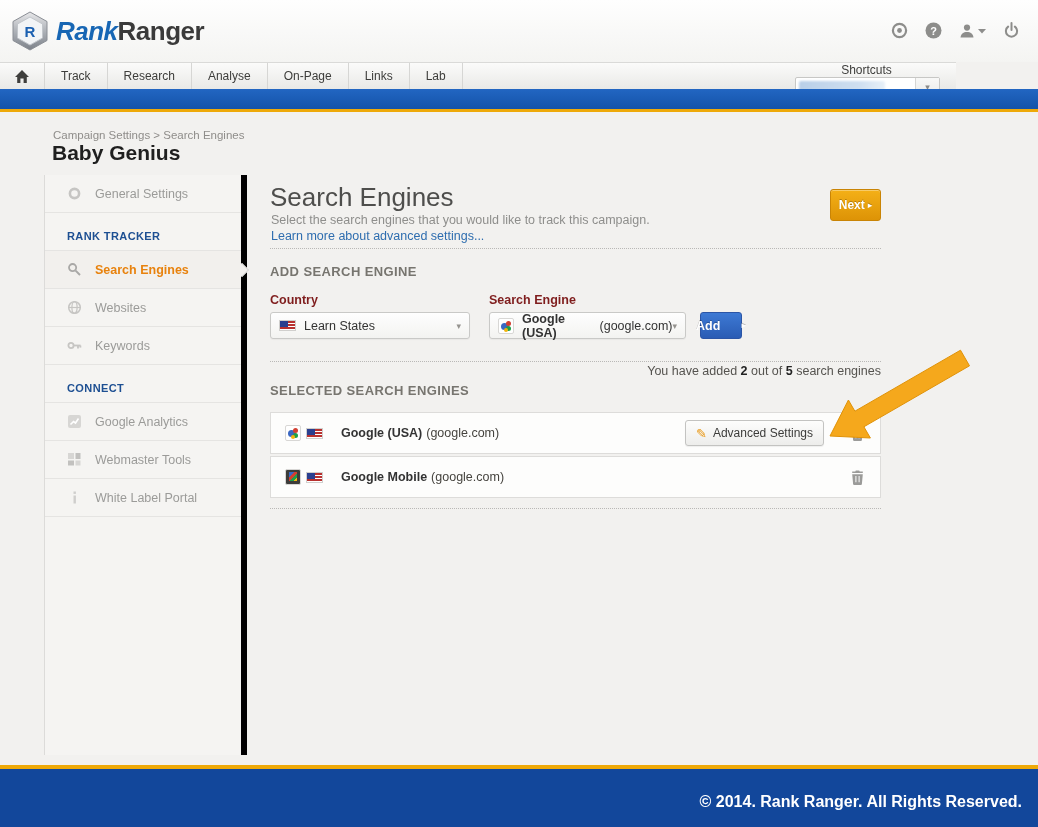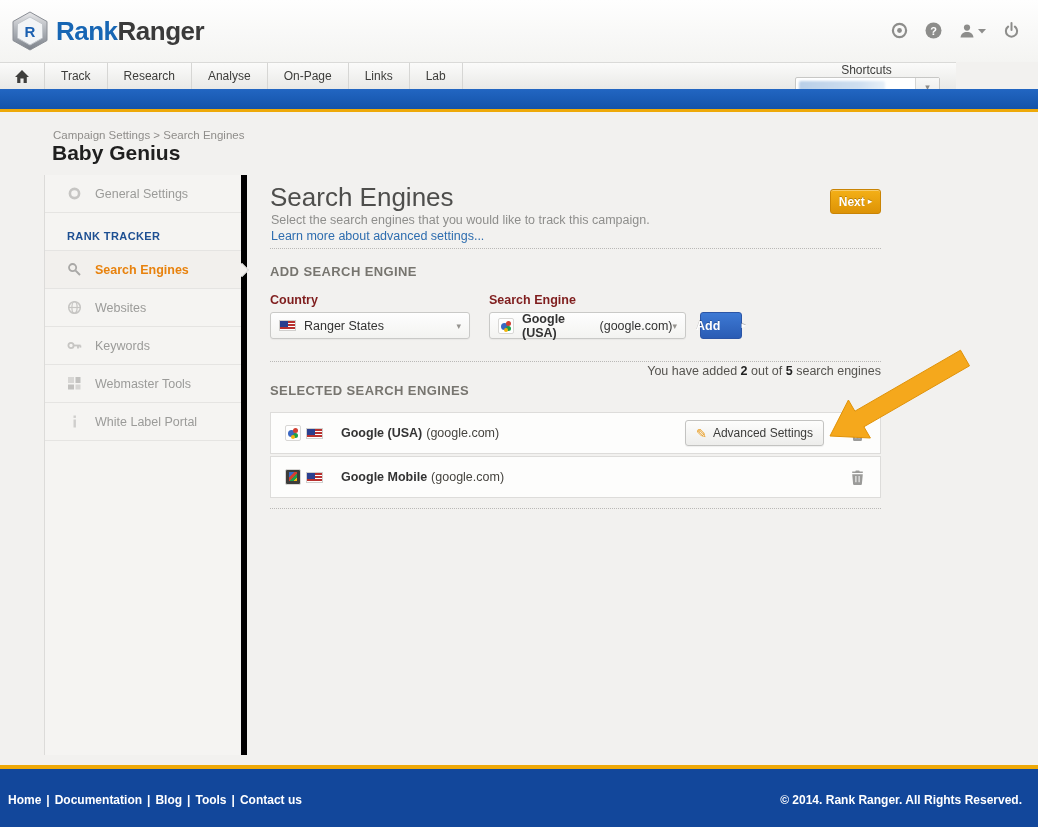--- a/index.html
+++ b/index.html
@@ -6,21 +6,21 @@
   html,body { background:#e9e8e6; }
   body { font-family:"Liberation Sans","DejaVu Sans",sans-serif; }
   .page { position:relative; width:1038px; height:827px; margin:0 auto; background:#f2f1ef; overflow:hidden; }
 
   
   .topbar { position:absolute; left:0; top:0; width:1038px; height:62px;
             background:linear-gradient(#fefefe,#f4f4f2); }
   .brand { position:absolute; left:10px; top:11px; display:flex; align-items:center; cursor:pointer; }
   .badge { width:40px; height:40px; margin-right:6px; }
   .brand-text { font-size:26px; font-weight:bold; letter-spacing:-0.5px; }
-  .brand-rank { color:#1766b4; }
+  .brand-rank { color:#1766b4;font-style:italic; }
   .brand-ranger { color:#3a3a3a; }
   .top-icons { position:absolute; right:18px; top:22px; display:flex; align-items:center; gap:17px; }
   .top-icon { display:flex; align-items:center; cursor:pointer; }
 
   
   .navbar { position:absolute; left:0; top:62px; width:956px; height:27px;
             background:linear-gradient(#fbfbfa,#e9e9e7); border-top:1px solid #dadad8;
             display:flex; align-items:stretch; }
   .tab { display:flex; align-items:center; padding:0 16px; font-size:12px; color:#3d3d3b;
          border-right:1px solid #d6d6d4; cursor:pointer; }
@@ -54,21 +54,21 @@
                color:#1d4f92; letter-spacing:0.4px; }
   .side-row.active { color:#e8820d; font-weight:bold; background:#f2f0ed; position:relative; }
   .side-notch { position:absolute; right:-6px; top:14px; width:10px; height:10px;
                 background:#f2f0ed; border-top:1px solid #dcdbd9; border-right:1px solid #dcdbd9;
                 transform:rotate(45deg); }
 
   
   .main-title { position:absolute; left:270px; top:182px; font-size:26px; color:#4e4e4c; font-weight:normal; }
   .main-sub { position:absolute; left:271px; top:213px; font-size:12.5px; color:#8e8e8c; }
   .learn-link { position:absolute; left:271px; top:229px; font-size:12.5px; color:#2e6daf; cursor:pointer; }
-  .btn-next { position:absolute; left:830px; top:189px; width:51px; height:25px;
+  .btn-next { position:absolute; left:830px; top:189px; width:51px; height:32px;
               background:linear-gradient(#f4b017,#dd9306); border:1px solid #c98405; border-radius:3px;
               color:#fff; font-weight:bold; font-size:12px; text-shadow:0 -1px 0 rgba(0,0,0,.25);
               box-shadow:inset 0 1px 0 rgba(255,255,255,.35); display:flex; align-items:center;
               justify-content:center; gap:3px; cursor:pointer; }
   .btn-arrow { font-size:9px; line-height:1; }
   .divider { position:absolute; left:270px; width:611px; height:0; border-top:1px dotted #b9b8b6; }
   .sec-head { position:absolute; font-size:13px; font-weight:bold; color:#77756f; letter-spacing:0.4px; }
   .fld-label { position:absolute; font-size:12.5px; font-weight:bold; color:#7f1d1d; }
   .select { position:absolute; top:312px; height:27px; display:flex; align-items:center; padding:0 8px;
             background:linear-gradient(#fefefe,#f3f3f1); border:1px solid #c9c9c7; border-radius:3px;
@@ -106,21 +106,21 @@
   .pencil { color:#e8940c; font-size:13px; line-height:1; }
   .trash { position:absolute; right:16px; top:13px; cursor:pointer; }
   .arrow-overlay { position:absolute; left:800px; top:340px; width:215px; height:112px; pointer-events:none; }
 
   
   .goldline { position:absolute; left:0; top:765px; width:1038px; height:4px; background:#eea908; }
   .footer { position:absolute; left:0; top:769px; width:1038px; height:58px; background:#12479b; }
   .footer-links { position:absolute; left:8px; top:24px; font-size:12px; font-weight:bold; color:#fff; }
   .footer-links span { cursor:pointer; }
   .footer-links .sep { margin:0 5px; cursor:default; }
-  .footer-copy { position:absolute; right:16px; top:24px; font-size:12px; font-weight:bold; color:#fff; }
+  .footer-copy { position:absolute; right:16px; top:24px; font-size:16px; font-weight:bold; color:#fff; }
 </style>
 </head>
 <body>
 
 <div class="page">
 
   <header class="topbar">
     <div class="brand">
       <svg class="badge" viewBox="0 0 40 40">
         <defs>
@@ -235,20 +235,28 @@
     </div>
     <div class="side-row">
       <svg class="s-icon" viewBox="0 0 15 15">
           <circle cx="4" cy="7.5" r="2.6" fill="none" stroke="#c6c5c3" stroke-width="1.8"></circle>
           <line x1="6.6" y1="7.5" x2="13.6" y2="7.5" stroke="#c6c5c3" stroke-width="1.8"></line>
           <line x1="11" y1="7.5" x2="11" y2="10.4" stroke="#c6c5c3" stroke-width="1.8"></line>
           <line x1="13.4" y1="7.5" x2="13.4" y2="9.6" stroke="#c6c5c3" stroke-width="1.8"></line>
         </svg>
       <span>Keywords</span>
     </div>
+    <div class="side-head">CONNECT</div>
+    <div class="side-row">
+      <svg class="s-icon" viewBox="0 0 15 15">
+          <rect x="1" y="1" width="13" height="13" rx="2" fill="#d7d6d4"></rect>
+          <polyline points="3.5,10.5 6.5,7.5 8.5,9 11.5,4.5" fill="none" stroke="#fff" stroke-width="1.6"></polyline>
+        </svg>
+      <span>Google Analytics</span>
+    </div>
     <div class="side-row">
       <svg class="s-icon" viewBox="0 0 15 15">
           <rect x="1" y="1" width="6" height="6" fill="#d7d6d4"></rect>
           <rect x="8.5" y="1" width="5" height="6" fill="#c2c1bf"></rect>
           <rect x="1" y="8.5" width="6" height="5" fill="#c2c1bf"></rect>
           <rect x="8.5" y="8.5" width="5" height="5" fill="#d7d6d4"></rect>
         </svg>
       <span>Webmaster Tools</span>
     </div>
     <div class="side-row">
@@ -268,21 +276,21 @@
   <div class="main-sub">Select the search engines that you would like to track this campaign.</div>
   <div class="learn-link">Learn more about advanced settings...</div>
   <div class="divider" style="top:248px"></div>
 
   <div class="sec-head" style="left:270px; top:264px">ADD SEARCH ENGINE</div>
   <div class="fld-label" style="left:270px; top:293px">Country</div>
   <div class="fld-label" style="left:489px; top:293px">Search Engine</div>
 
   <div class="select" style="left:270px; width:200px">
     <span class="flag"></span>
-    <span style="margin-left:8px">Ranger States</span>
+    <span style="margin-left:8px">Learn States</span>
     <span class="caret">▾</span>
   </div>
   <div class="select" style="left:489px; width:197px">
     <span class="gicon">
         <i class="b"></i>
         <i class="r"></i>
         <i class="g"></i>
         <i class="y"></i>
       </span>
     <b style="margin-left:8px">Google (USA)</b>
@@ -330,19 +338,16 @@
     </span>
   </div>
   <div class="divider" style="top:508px"></div>
 
   <svg class="arrow-overlay" viewBox="800 340 215 112">
     <polygon points="960.5,350.2 854.9,411.2 848.4,400 830,436 870.4,438 863.9,426.8 969.5,365.8" fill="#F5A81C" stroke="#E09207" stroke-width="1"></polygon>
   </svg>
 
   <div class="goldline"></div>
   <footer class="footer">
-    <div class="footer-links">
-      <span>Home</span><span class="sep">|</span><span>Documentation</span><span class="sep">|</span><span>Blog</span><span class="sep">|</span><span>Tools</span><span class="sep">|</span><span>Contact us</span>
-    </div>
     <div class="footer-copy">© 2014. Rank Ranger. All Rights Reserved.</div>
   </footer>
 
 </div>
 
 </body></html>

